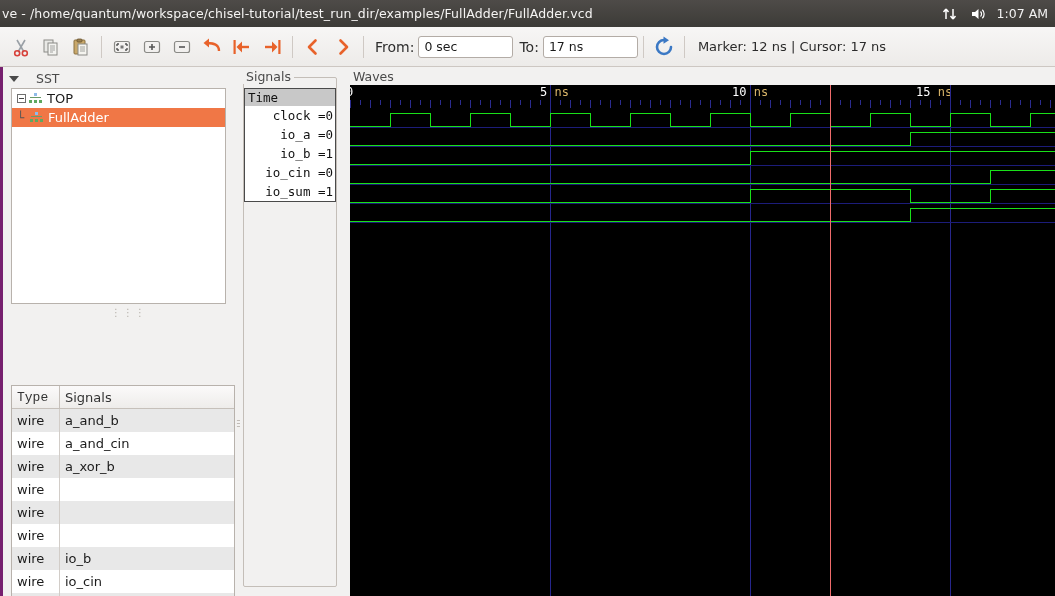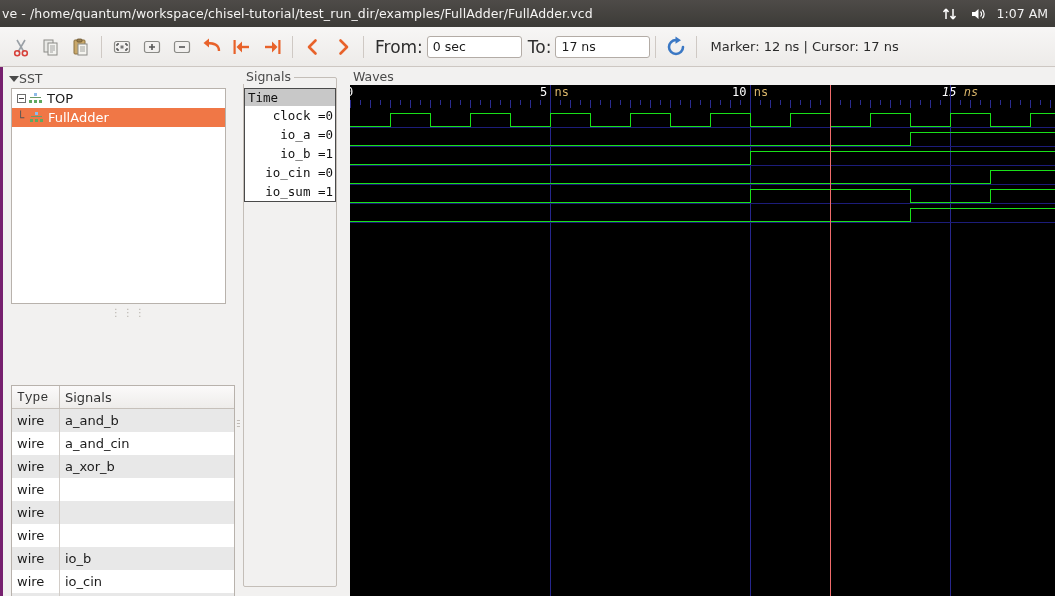--- a/index.html
+++ b/index.html
@@ -35,39 +35,39 @@
     position: absolute; left: 0; top: 27px; width: 1055px; height: 40px;
     background: linear-gradient(to bottom,#f7f6f5 0%,#edebe9 100%);
     border-bottom: 1px solid #cdc7c2;
     display: flex; align-items: center; padding-left: 6px;
   }
   .tbtn {
     width: 30px; height: 30px; display: flex; align-items: center; justify-content: center;
     border-radius: 3px; flex: 0 0 auto;
   }
   .tsep { width: 1px; height: 22px; background: #cfc9c4; margin: 0 5px; flex:0 0 auto; }
-  .tlabel { font-size: 17px; color: #2e2e2e; margin: 0 4px 0 6px; white-space: nowrap; }
+  .tlabel { font-size: 14px; color: #2e2e2e; margin: 0 4px 0 6px; white-space: nowrap; }
   .tinput {
     height: 22px; width: 95px; border: 1px solid #b3aca6; background: #ffffff;
     border-radius: 3px; font-size: 12.5px; color: #1a1a1a;
     padding: 0 5px; font-family: "DejaVu Sans", sans-serif;
     line-height: 20px;
   }
   #toolbar .status { font-size: 13px; color: #2b2b2b; margin-left: 8px; white-space: nowrap; }
 
   
   #main { position: absolute; left: 0; top: 67px; width: 1055px; height: 529px; }
 
   
   #leftedge { position:absolute; left:0; top:0; width:3px; height:529px; background:#77216f; }
 
   
   #sstpanel { position: absolute; left: 3px; top: 0; width: 232px; height: 529px; background:#f2f1f0; }
   .grouplabel {
-    font-size: 12.5px; color: #4a4a4a; display:flex; align-items:center; gap:0;
+    font-size: 12.5px; color: #4a4a4a; display:flex; align-items:center; gap:17px;
     padding: 4px 0 2px 6px;
   }
   .tri { width:0;height:0;border-left:5px solid transparent;border-right:5px solid transparent;border-top:6px solid #4a4a4a; }
   #treebox {
     position:absolute; left:8px; top:21px; width:215px; height:216px;
     background:#ffffff; border:1px solid #b8b2ac;
   }
   .treerow { height:19px; display:flex; align-items:center; font-size:13px; color:#1b1b1b; padding-left:5px; white-space:nowrap;}
   .treerow.sel { background:#f07746; color:#ffffff; }
   .tnode-box { width:9px;height:9px;border:1px solid #6f6f6f;background:#fff;display:inline-block;position:relative;margin-right:3px; }
@@ -374,21 +374,21 @@
 
   <div id="vsplit2"></div>
 
   <div id="wavespanel">
     <div id="waveslabel">Waves</div>
     <div id="wavecanvas">
       <div id="ruler">
           <span class="rlabel" style="left: -4px;"><span>0</span></span>
           <span class="rlabel" style="left: 190px;"><span>5</span><span class="unit"> ns</span></span>
           <span class="rlabel" style="left: 382px;"><span>10</span><span class="unit"> ns</span></span>
-          <span class="rlabel" style="left: 592px; font-style: italic;"><span>15</span><span class="unit"> ns</span></span>
+          <span class="rlabel" style="left: 566px;"><span>15</span><span class="unit"> ns</span></span>
         </div>
       <div id="ticks">
           <div class="tick" style="left: 0px; height: 8px;"></div>
           <div class="tick" style="left: 10px; height: 5px;"></div>
           <div class="tick" style="left: 20px; height: 8px;"></div>
           <div class="tick" style="left: 30px; height: 5px;"></div>
           <div class="tick" style="left: 40px; height: 8px;"></div>
           <div class="tick" style="left: 50px; height: 5px;"></div>
           <div class="tick" style="left: 60px; height: 8px;"></div>
           <div class="tick" style="left: 70px; height: 5px;"></div>

